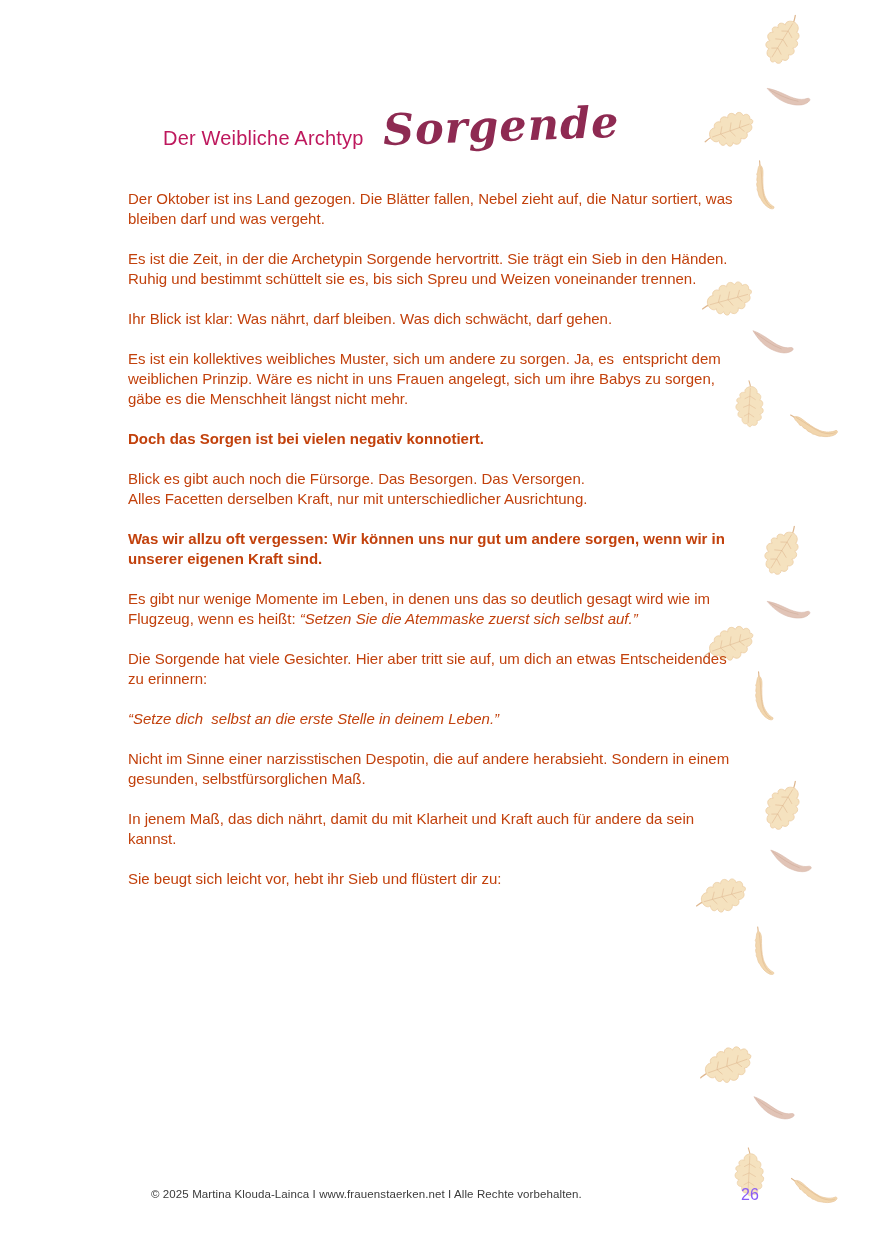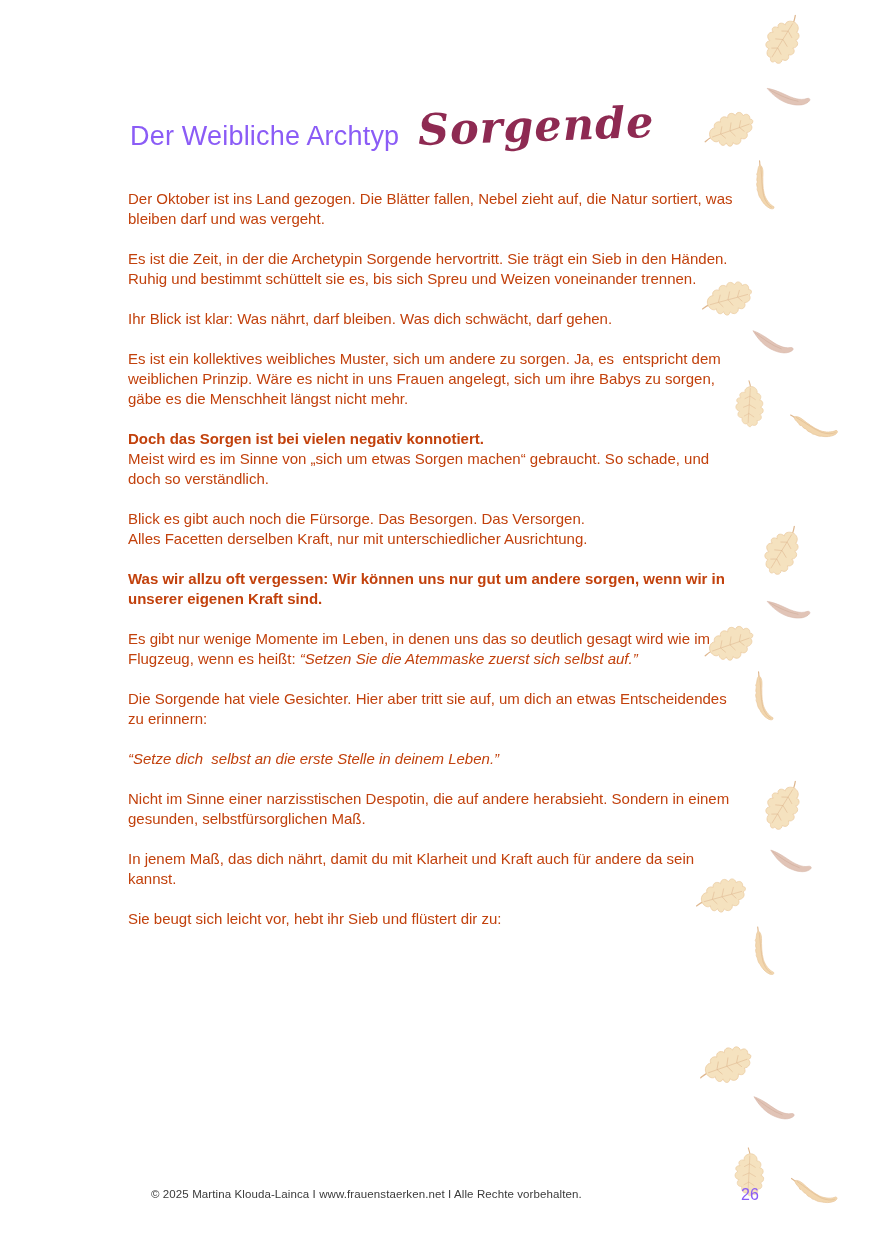--- a/index.html
+++ b/index.html
@@ -11,22 +11,23 @@
     overflow:hidden;
     font-family:"Liberation Sans", sans-serif;
   }
   
   .title-row {
     position:absolute; left:130px; top:100px;
     display:flex; align-items:baseline; gap:20px;
     white-space:nowrap;
   }
   .title-prefix {
-    font-size:27px; color:#8b5cf6; font-weight:400; letter-spacing:0.2px;
+    font-size:20px; color:#be185d; font-weight:400; letter-spacing:0.2px;
     line-height:60px;
+    margin-left:33px;
   }
   .title-script {
     font-family:"DejaVu Serif", serif;
     font-style:italic; font-weight:600;
     font-size:43px; line-height:60px;
     letter-spacing:1px;
     transform:rotate(-2deg);
     transform-origin:left bottom;
   }
   
@@ -145,21 +146,21 @@
   <div class="title-row">
     <span class="title-prefix">Der Weibliche Archtyp</span>
     <span class="title-script" id="title-script" style="color: rgb(142, 42, 82);">Sorgende</span>
   </div>
 
   <div class="content" id="content" style="color: rgb(60, 60, 60);">
       <p><span class="">Der Oktober ist ins Land gezogen. Die Blätter fallen, Nebel zieht auf, die Natur sortiert, was bleiben darf und was vergeht.</span></p>
       <p><span class="">Es ist die Zeit, in der die Archetypin Sorgende hervortritt. Sie trägt ein Sieb in den Händen. Ruhig und bestimmt schüttelt sie es, bis sich Spreu und Weizen voneinander trennen.</span></p>
       <p><span class="">Ihr Blick ist klar: Was nährt, darf bleiben. Was dich schwächt, darf gehen.</span></p>
       <p><span class="">Es ist ein kollektives weibliches Muster, sich um andere zu sorgen. Ja, es  entspricht dem weiblichen Prinzip. Wäre es nicht in uns Frauen angelegt, sich um ihre Babys zu sorgen, gäbe es die Menschheit längst nicht mehr.</span></p>
-      <p><span class="rb ">Doch das Sorgen ist bei vielen negativ konnotiert.</span><br><span class="">Meist wird es im Sinne von „sich um etwas Sorgen machen“ gebraucht. So schade, und doch so verständlich.</span></p>
+      <p><span class="rb ">Doch das Sorgen ist bei vielen negativ konnotiert.</span><br></p>
       <p><span class="">Blick es gibt auch noch die Fürsorge. Das Besorgen. Das Versorgen.</span><br><span class="">Alles Facetten derselben Kraft, nur mit unterschiedlicher Ausrichtung.</span></p>
       <p><span class="rb ">Was wir allzu oft vergessen: Wir können uns nur gut um andere sorgen, wenn wir in unserer eigenen Kraft sind.</span></p>
       <p><span class="">Es gibt nur wenige Momente im Leben, in denen uns das so deutlich gesagt wird wie im Flugzeug, wenn es heißt: </span><span class="ri">“Setzen Sie die Atemmaske zuerst sich selbst auf.”</span></p>
       <p><span class="">Die Sorgende hat viele Gesichter. Hier aber tritt sie auf, um dich an etwas Entscheidendes zu erinnern:</span></p>
       <p><span class="ri">“Setze dich  selbst an die erste Stelle in deinem Leben.”</span></p>
       <p><span class="">Nicht im Sinne einer narzisstischen Despotin, die auf andere herabsieht. Sondern in einem gesunden, selbstfürsorglichen Maß.</span></p>
       <p><span class="">In jenem Maß, das dich nährt, damit du mit Klarheit und Kraft auch für andere da sein kannst.</span></p>
       <p><span class="">Sie beugt sich leicht vor, hebt ihr Sieb und flüstert dir zu:</span><br></p>
     </div>
 

